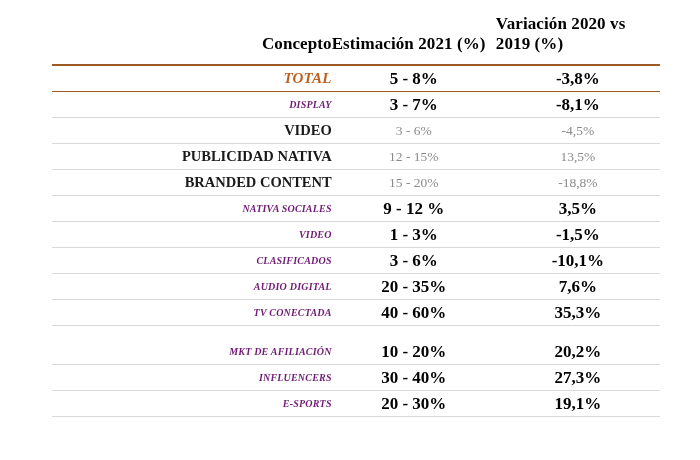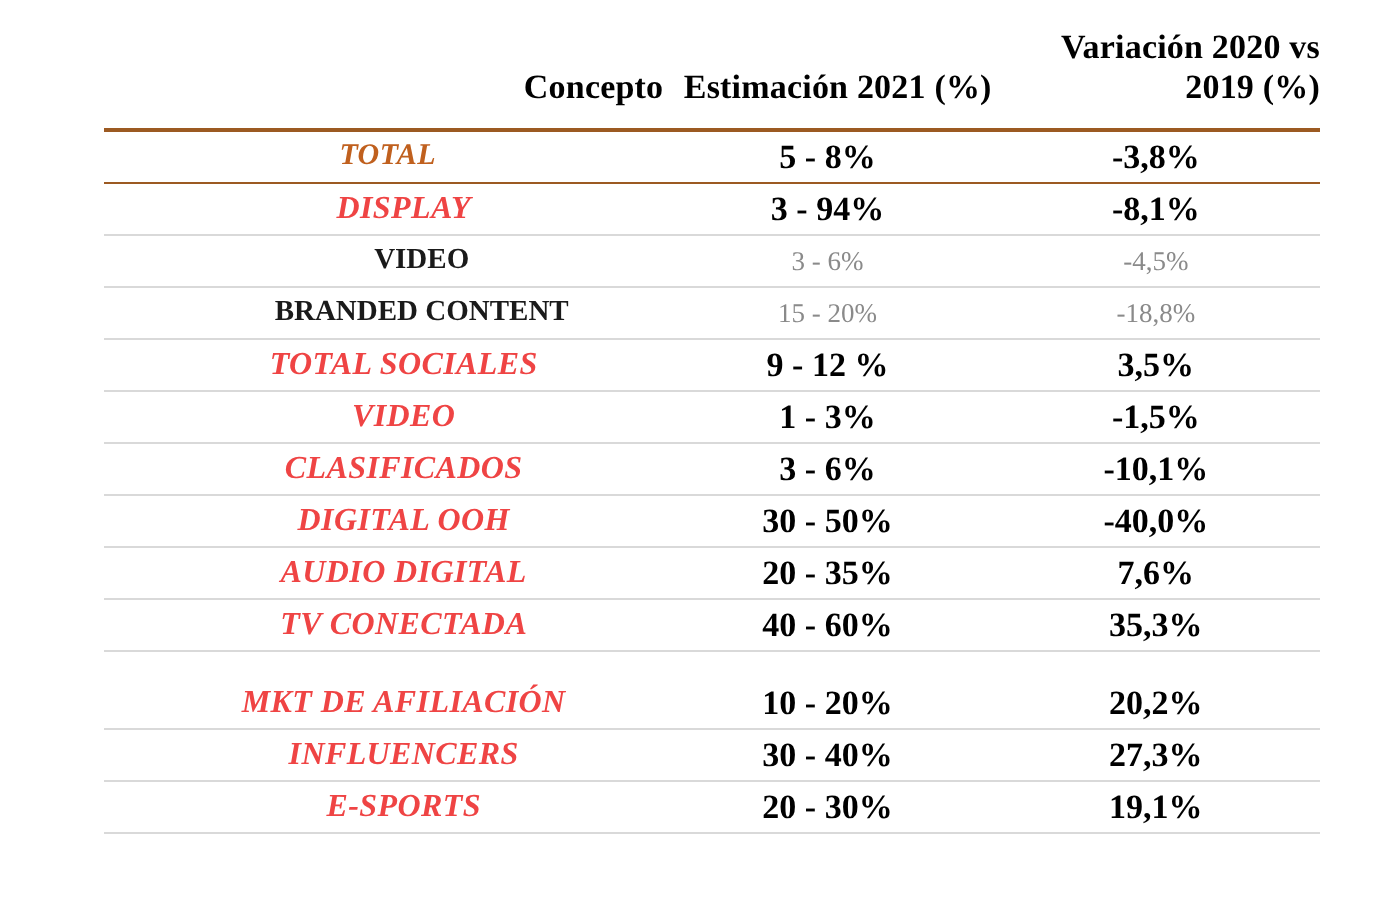--- a/index.html
+++ b/index.html
@@ -30,51 +30,51 @@
   table.data col.c-concept { width: 46%; }
   table.data col.c-est { width: 27%; }
   table.data col.c-var { width: 27%; }
 
   thead th {
     font-family: "Liberation Serif", serif;
     font-weight: bold;
     font-size: 17px;
     color: #000000;
     padding: 6px 0 10px 0;
-    text-align: right;
+    text-align: left;
     vertical-align: bottom;
     border-bottom: 2px solid #9c5a22;
     letter-spacing: 0.1px;
   }
   thead th.left {
     text-align: right;
     padding-left: 6px;
   }
 
   tbody td {
     font-size: 14.5px;
     padding: 0;
     height: 25px;
     vertical-align: middle;
     border-bottom: 1px solid #d9d9d9;
   }
   tbody tr.rule-strong td { border-bottom: 1.6px solid #9c5a22; }
 
   td.concept {
-    text-align: center;
+    text-align: right;
     white-space: nowrap;
   }
   td.num {
     text-align: center;
     white-space: nowrap;
   }
 
   
   .lvl-total   { padding-left: 4px;  font-style: italic; font-weight: bold; color: #c0601e; font-size: 15px; letter-spacing: .2px; }
-  .lvl-cat     { padding-left: 20px; font-style: italic; font-weight: bold; color: #ef4444; font-size: 16px; letter-spacing: .2px; }
+  .lvl-cat     { padding-left: 20px; font-style: italic; font-weight: bold; color: #701a75; font-size: 10px; letter-spacing: .2px; }
   .lvl-sub     { padding-left: 38px; font-weight: bold; color: #1a1a1a; font-size: 14.5px; }
 
   .val-strong  { font-weight: bold; color: #000000; font-size: 17px; }
   .val-light   { font-weight: normal; color: #8a8a8a; font-size: 13.5px; }
 
   tr.spacer td {
     height: 13px;
     border-bottom: none;
   }
 </style>
@@ -96,52 +96,52 @@
       </tr>
     </thead>
     <tbody id="table-body">
         <tr class="rule-strong">
           <td class="concept lvl-total">TOTAL</td>
           <td class="num val-strong">5 - 8%</td>
           <td class="num val-strong">-3,8%</td>
         </tr>
         <tr>
           <td class="concept lvl-cat">DISPLAY</td>
-          <td class="num val-strong">3 - 94%</td>
+          <td class="num val-strong">3 - 7%</td>
           <td class="num val-strong">-8,1%</td>
         </tr>
         <tr>
           <td class="concept lvl-sub">VIDEO</td>
           <td class="num val-light">3 - 6%</td>
           <td class="num val-light">-4,5%</td>
         </tr>
         <tr>
+          <td class="concept lvl-sub">PUBLICIDAD NATIVA</td>
+          <td class="num val-light">12 - 15%</td>
+          <td class="num val-light">13,5%</td>
+        </tr>
+        <tr>
           <td class="concept lvl-sub">BRANDED  CONTENT</td>
           <td class="num val-light">15 - 20%</td>
           <td class="num val-light">-18,8%</td>
         </tr>
         <tr>
-          <td class="concept lvl-cat">TOTAL SOCIALES</td>
+          <td class="concept lvl-cat">NATIVA SOCIALES</td>
           <td class="num val-strong">9 - 12 %</td>
           <td class="num val-strong">3,5%</td>
         </tr>
         <tr>
           <td class="concept lvl-cat">VIDEO</td>
           <td class="num val-strong">1 - 3%</td>
           <td class="num val-strong">-1,5%</td>
         </tr>
         <tr>
           <td class="concept lvl-cat">CLASIFICADOS</td>
           <td class="num val-strong">3 - 6%</td>
           <td class="num val-strong">-10,1%</td>
-        </tr>
-        <tr>
-          <td class="concept lvl-cat">DIGITAL OOH</td>
-          <td class="num val-strong">30 - 50%</td>
-          <td class="num val-strong">-40,0%</td>
         </tr>
         <tr>
           <td class="concept lvl-cat">AUDIO DIGITAL</td>
           <td class="num val-strong">20 - 35%</td>
           <td class="num val-strong">7,6%</td>
         </tr>
         <tr>
           <td class="concept lvl-cat">TV CONECTADA</td>
           <td class="num val-strong">40 - 60%</td>
           <td class="num val-strong">35,3%</td>

